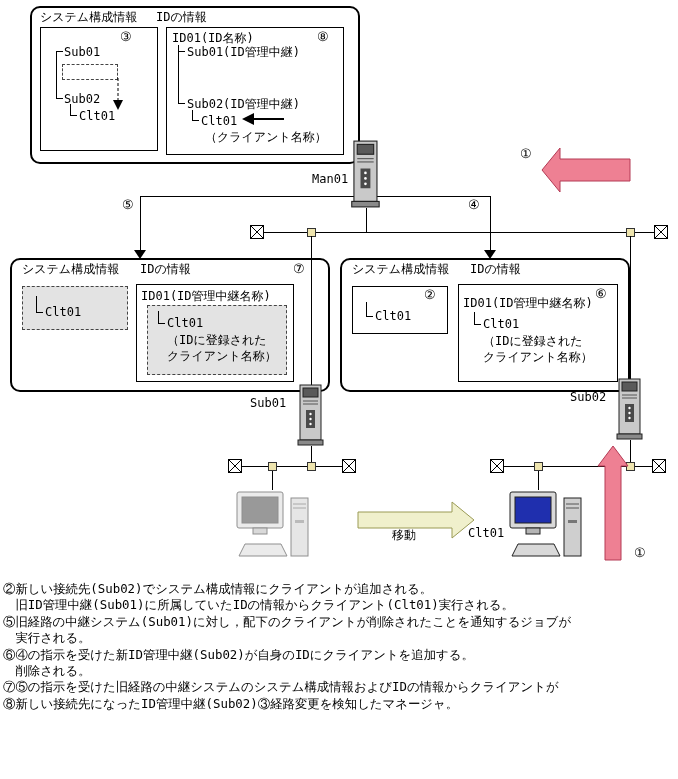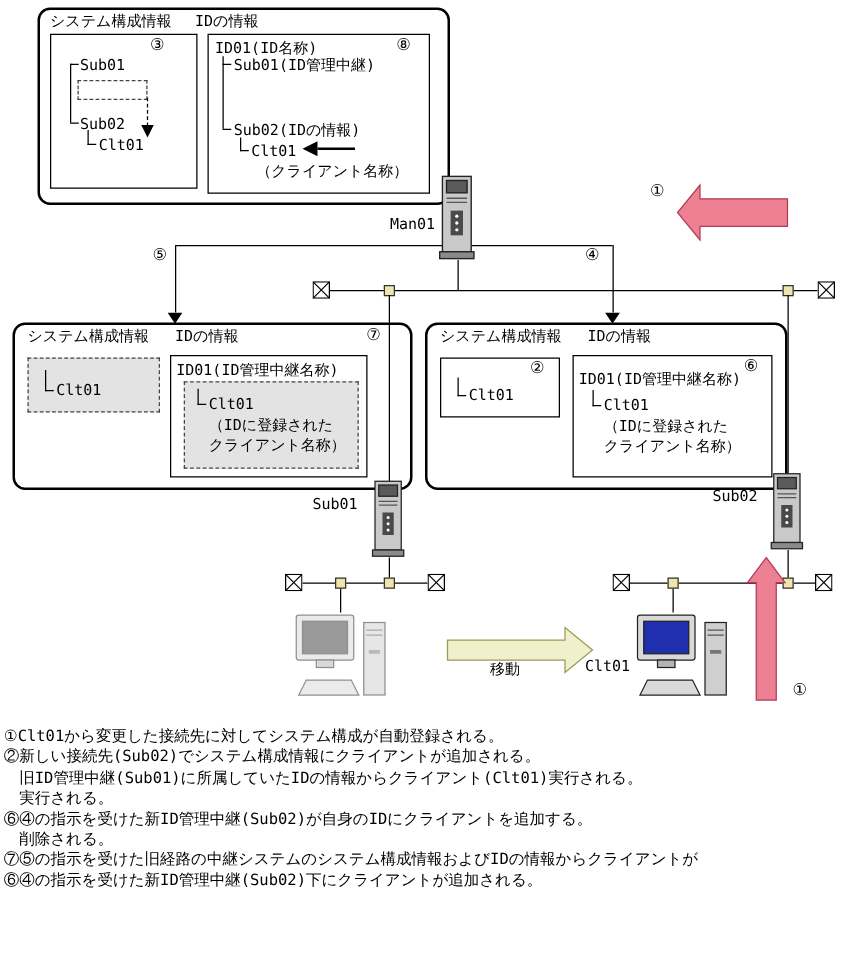--- a/index.html
+++ b/index.html
@@ -48,21 +48,21 @@
     <polygon points="3,22 13,22 8,32" fill="#000"></polygon>
   </svg>
 
   <div class="ibox" style="left:166px;top:27px;width:178px;height:128px"></div>
   <div class="badge" style="left:317px;top:30px">⑧</div>
   <div class="lbl" style="left:172px;top:31px">ID01(ID名称)</div>
   <div class="tline" style="left:178px;top:45px;width:1px;height:58px"></div>
   <div class="tline" style="left:178px;top:51px;width:7px;height:1px"></div>
   <div class="lbl" style="left:187px;top:45px">Sub01(ID管理中継)</div>
   <div class="tline" style="left:178px;top:103px;width:7px;height:1px"></div>
-  <div class="lbl" style="left:187px;top:97px">Sub02(IDの情報)</div>
+  <div class="lbl" style="left:187px;top:97px">Sub02(ID管理中継)</div>
   <div class="tline" style="left:192px;top:110px;width:1px;height:11px"></div>
   <div class="tline" style="left:192px;top:120px;width:7px;height:1px"></div>
   <div class="lbl" style="left:201px;top:114px">Clt01</div>
   <svg class="arrow" style="left:240px;top:112px" width="46" height="14">
     <line x1="14" y1="7" x2="44" y2="7" stroke="#000" stroke-width="2"></line>
     <polygon points="2,7 14,1 14,13" fill="#000"></polygon>
   </svg>
   <div class="lbl" style="left:205px;top:130px">（クライアント名称）</div>
 
   <svg class="icon" style="left:350px;top:140px" width="32" height="68" viewBox="0 0 28 62">
@@ -229,23 +229,23 @@
     <polygon points="2,12 96,12 96,2 118,20 96,38 96,28 2,28" fill="#f0f0cc" stroke="#9a9a55"></polygon>
   </svg>
   <div class="lbl" style="left:392px;top:528px">移動</div>
 
   <svg class="arrow" style="left:596px;top:444px" width="34" height="118">
     <polygon points="9,116 9,22 2,22 17,2 32,22 25,22 25,116" fill="#ee8093" stroke="#b43a55"></polygon>
   </svg>
   <div class="badge" style="left:634px;top:546px">①</div>
 
   <div id="notes">
-    <div class="note">①Clt01から変更した接続先に対してシステム構成が自動登録される。</div>
     <div class="note">②新しい接続先(Sub02)でシステム構成情報にクライアントが追加される。</div>
     <div class="note">　旧ID管理中継(Sub01)に所属していたIDの情報からクライアント(Clt01)実行される。</div>
+    <div class="note">⑤旧経路の中継システム(Sub01)に対し，配下のクライアントが削除されたことを通知するジョブが</div>
     <div class="note">　実行される。</div>
     <div class="note">⑥④の指示を受けた新ID管理中継(Sub02)が自身のIDにクライアントを追加する。</div>
     <div class="note">　削除される。</div>
     <div class="note">⑦⑤の指示を受けた旧経路の中継システムのシステム構成情報およびIDの情報からクライアントが</div>
-    <div class="note">⑥④の指示を受けた新ID管理中継(Sub02)下にクライアントが追加される。</div>
+    <div class="note">⑧新しい接続先になったID管理中継(Sub02)③経路変更を検知したマネージャ。</div>
   </div>
 
 </div>
 
 </body></html>

